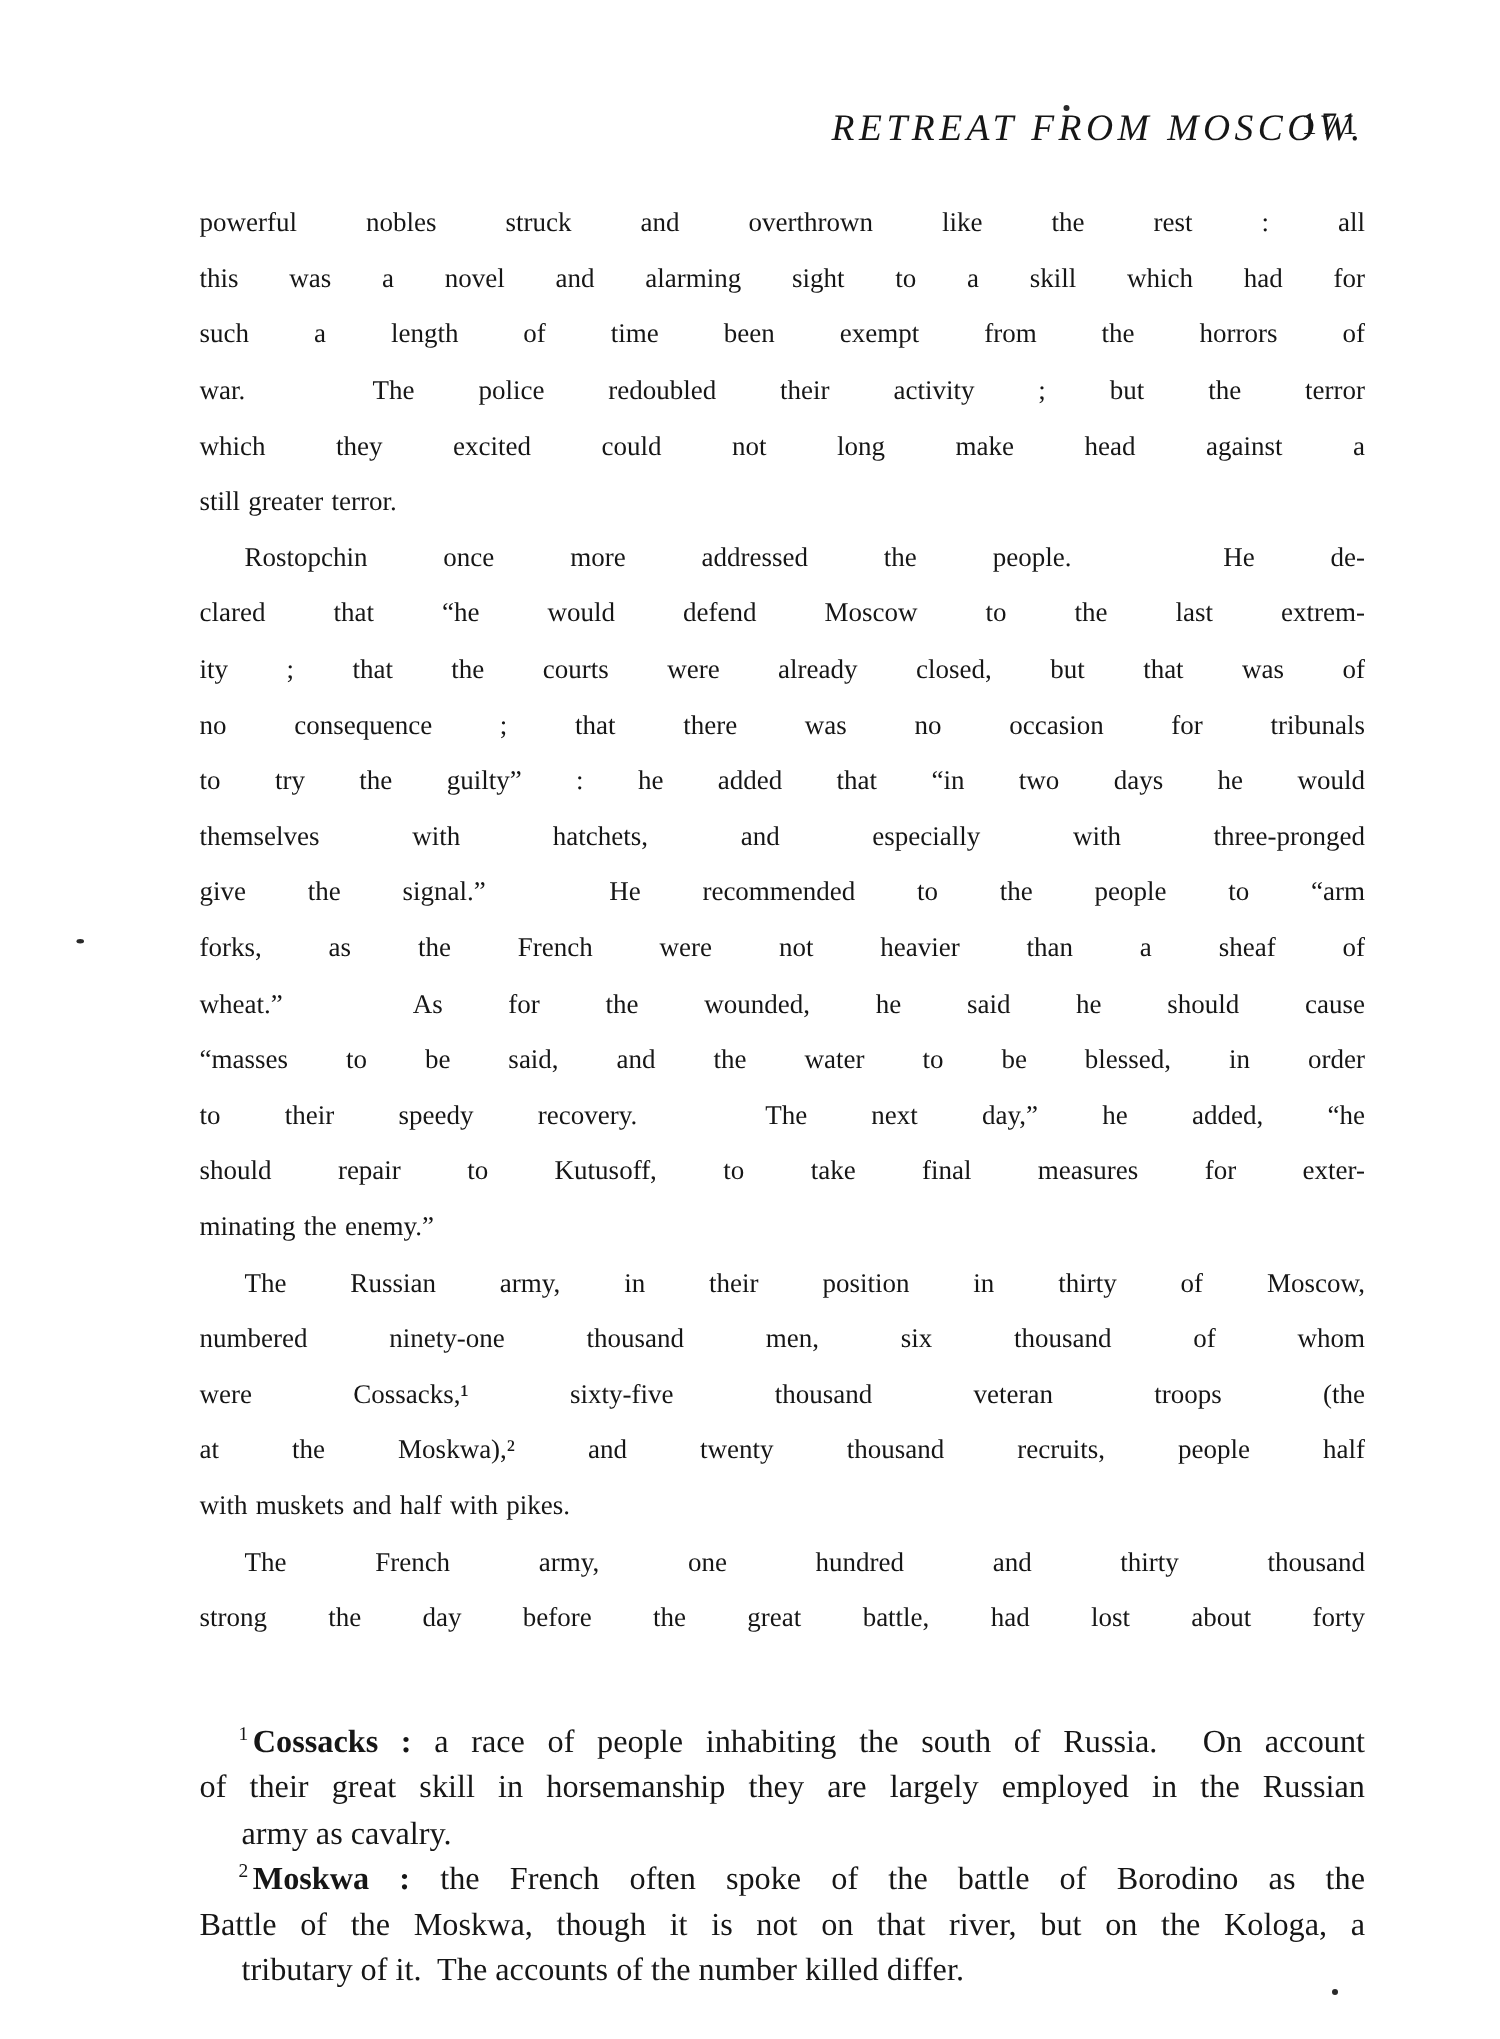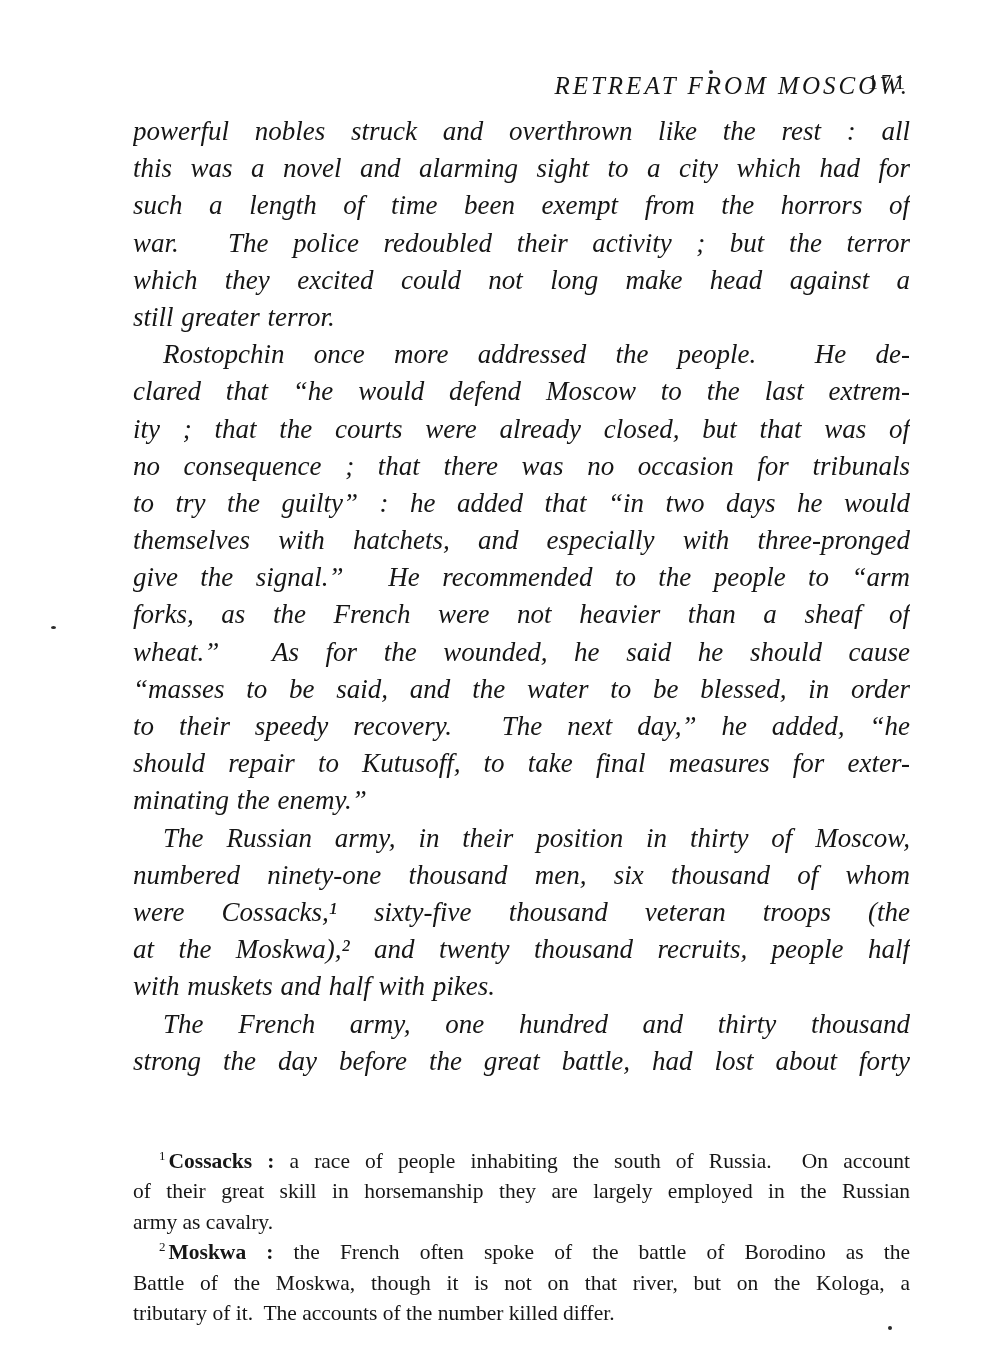--- a/index.html
+++ b/index.html
@@ -35,25 +35,24 @@
     position: absolute;
     right: 2px;
     top: -2px;
     font-size: 21px;
     letter-spacing: 3px;
     font-style: normal;
   }
   .text-block {
     position: absolute;
     left: 133px;
-    top: 113px;
+    top: 130px;
     width: 777px;
-    font-size: 27px;
+    font-size: 18px;
     line-height: 37.2px;
-    font-style: italic;
   }
   .line {
     text-align: justify;
     text-align-last: justify;
     height: 37.2px;
     overflow: hidden;
     word-spacing: 1px;
   }
   .line.indent { text-indent: 30px; }
   .line.last { text-align-last: left; }
@@ -65,21 +64,21 @@
     font-size: 21.5px;
     line-height: 30.4px;
   }
   .fline {
     text-align: justify;
     text-align-last: justify;
     height: 30.4px;
     overflow: hidden;
   }
   .fline.indent { text-indent: 26px; }
-  .fline.last { text-align-last: left; }
+  .fline.last { text-align-last: left; margin-left: 28px; }
   .fn-marker {
     font-size: 13px;
     vertical-align: super;
     line-height: 0;
     margin-right: 3px;
   }
   .fn-term { font-weight: bold; }
   .speck {
     position: absolute;
     background: #2a2a2a;
@@ -95,21 +94,21 @@
 <div class="page">
 
   <header class="running-head">
     <span class="head-title">RETREAT FROM MOSCOW.</span>
     <span class="page-num">171</span>
   </header>
 
   <main class="text-block">
 
     <div class="line">powerful nobles struck and overthrown like the rest : all</div>
-    <div class="line">this was a novel and alarming sight to a city which had for</div>
+    <div class="line">this was a novel and alarming sight to a skill which had for</div>
     <div class="line">such a length of time been exempt from the horrors of</div>
     <div class="line">war.&nbsp; The police redoubled their activity ; but the terror</div>
     <div class="line">which they excited could not long make head against a</div>
     <div class="line last">still greater terror.</div>
 
     <div class="line indent">Rostopchin once more addressed the people.&nbsp; He de-</div>
     <div class="line">clared that “he would defend Moscow to the last extrem-</div>
     <div class="line">ity ; that the courts were already closed, but that was of</div>
     <div class="line">no consequence ; that there was no occasion for tribunals</div>
     <div class="line">to try the guilty” : he added that “in two days he would</div>

